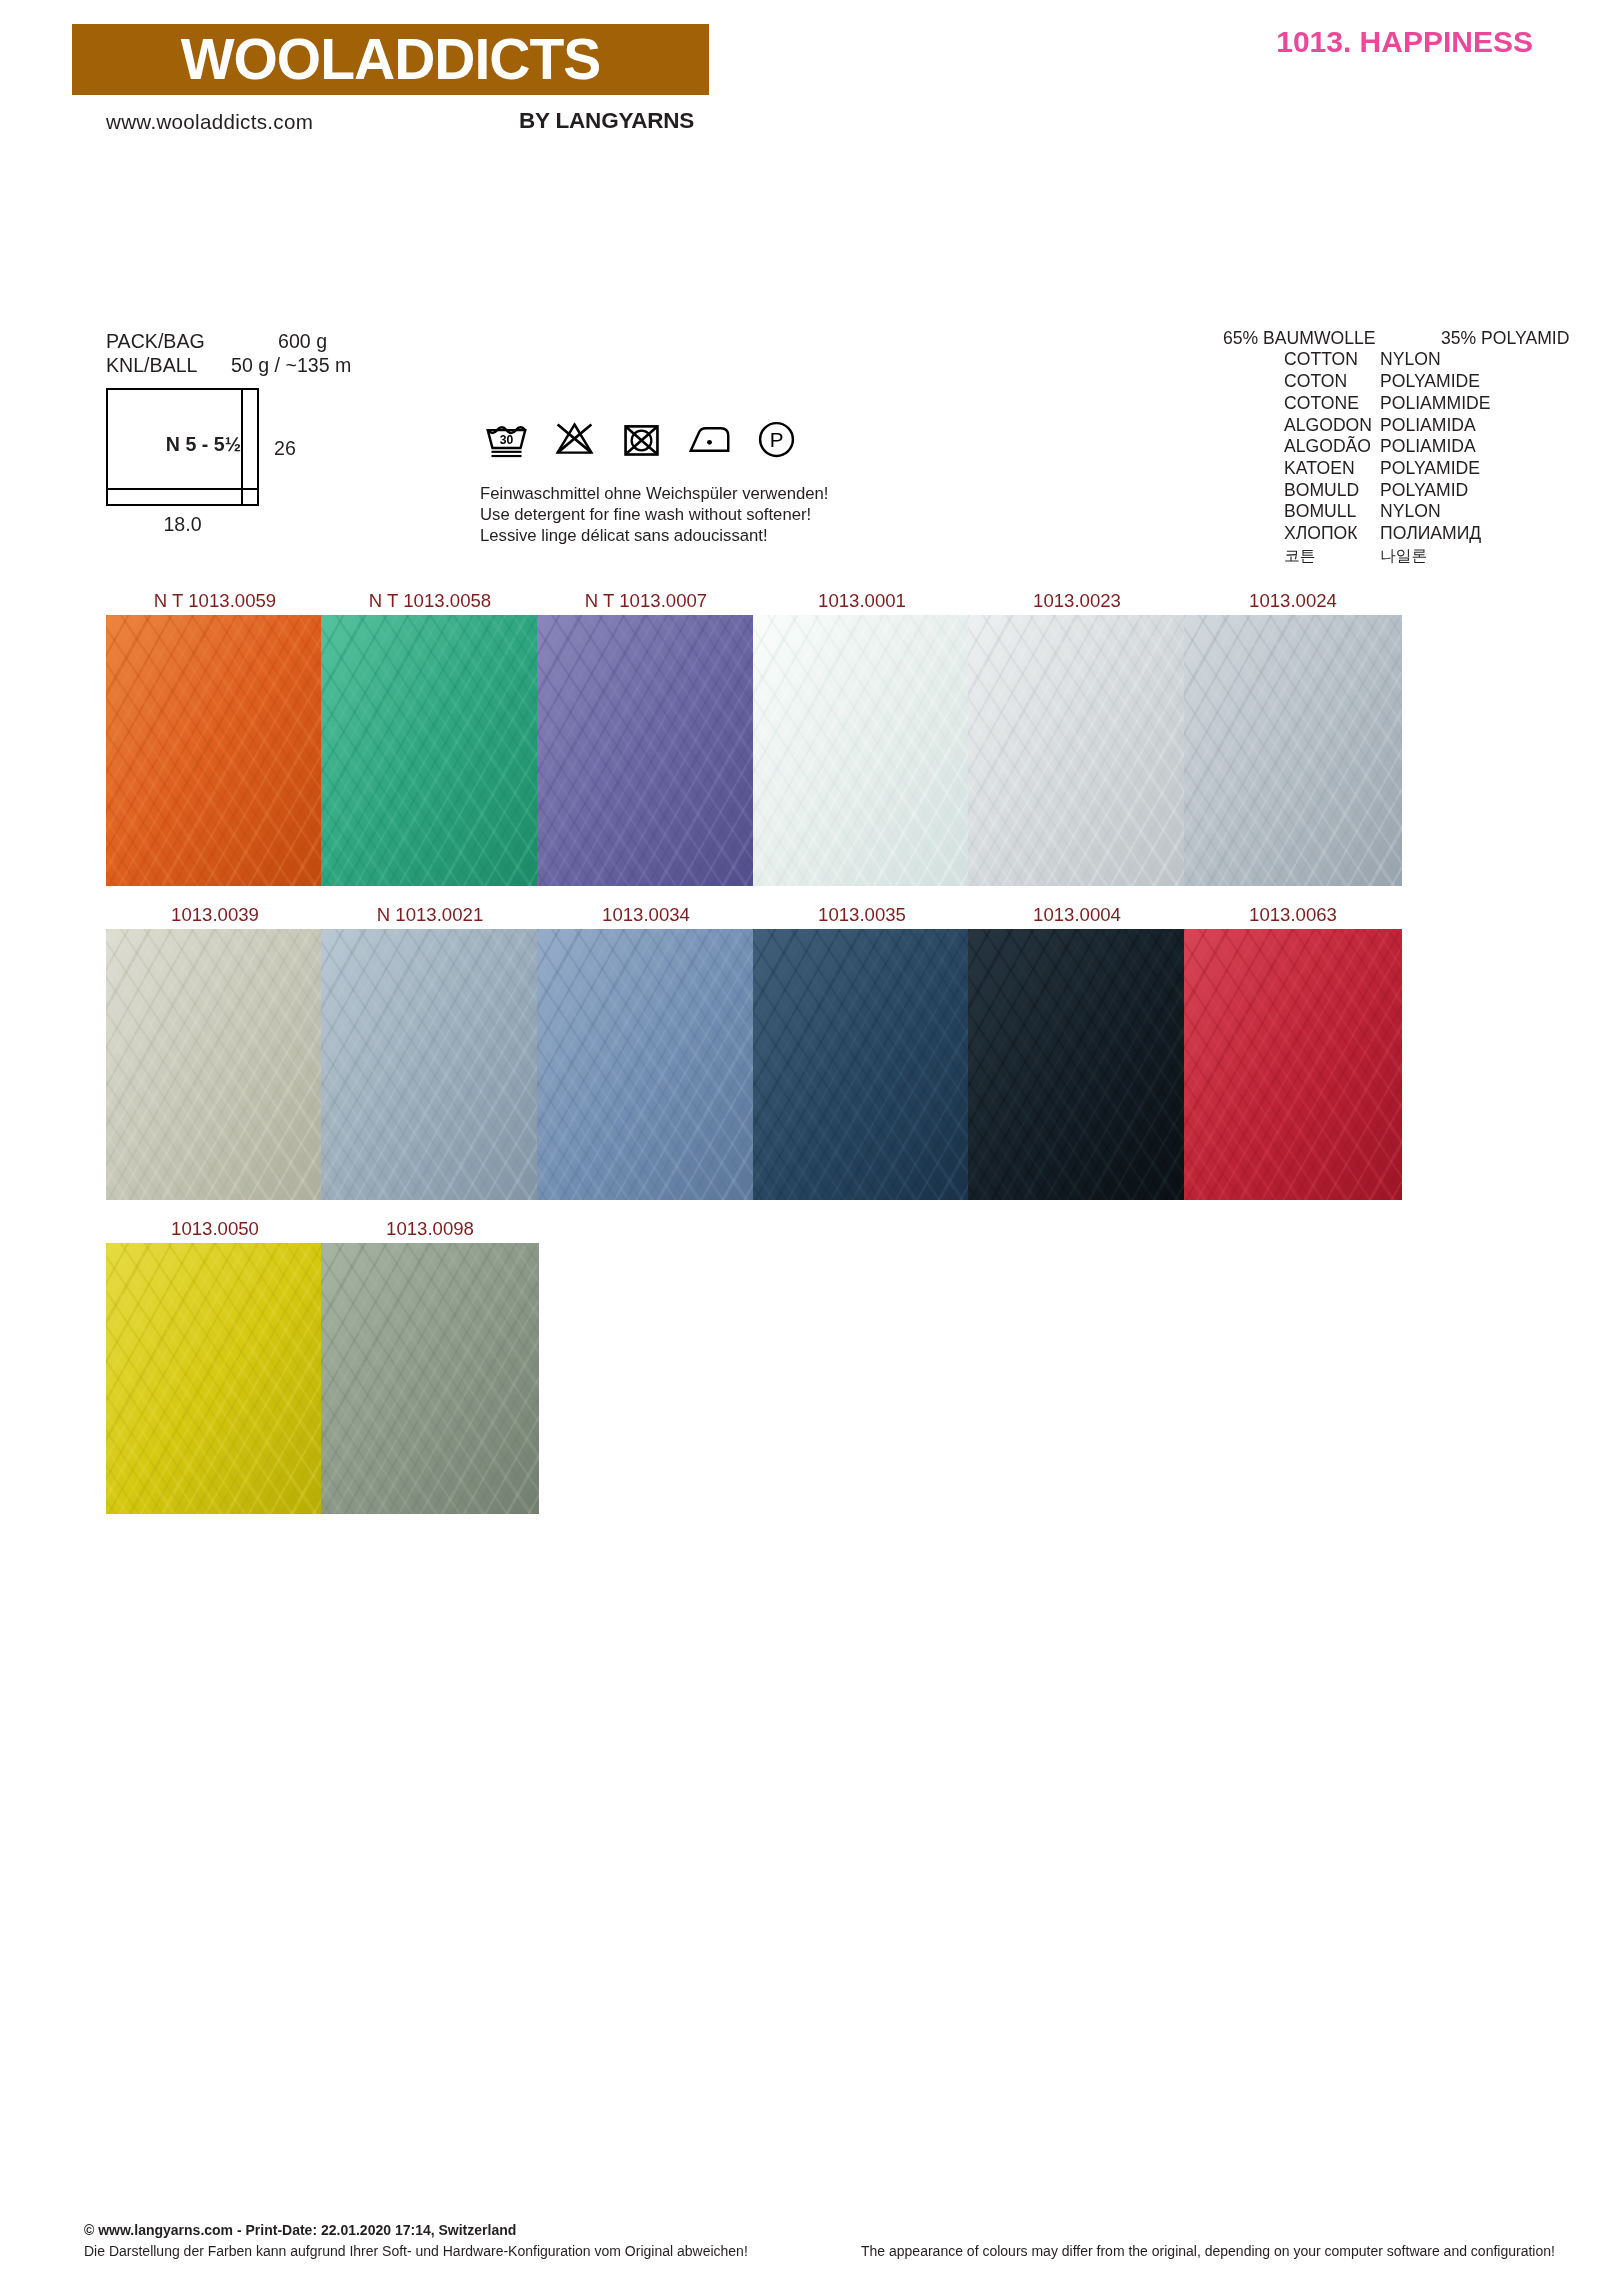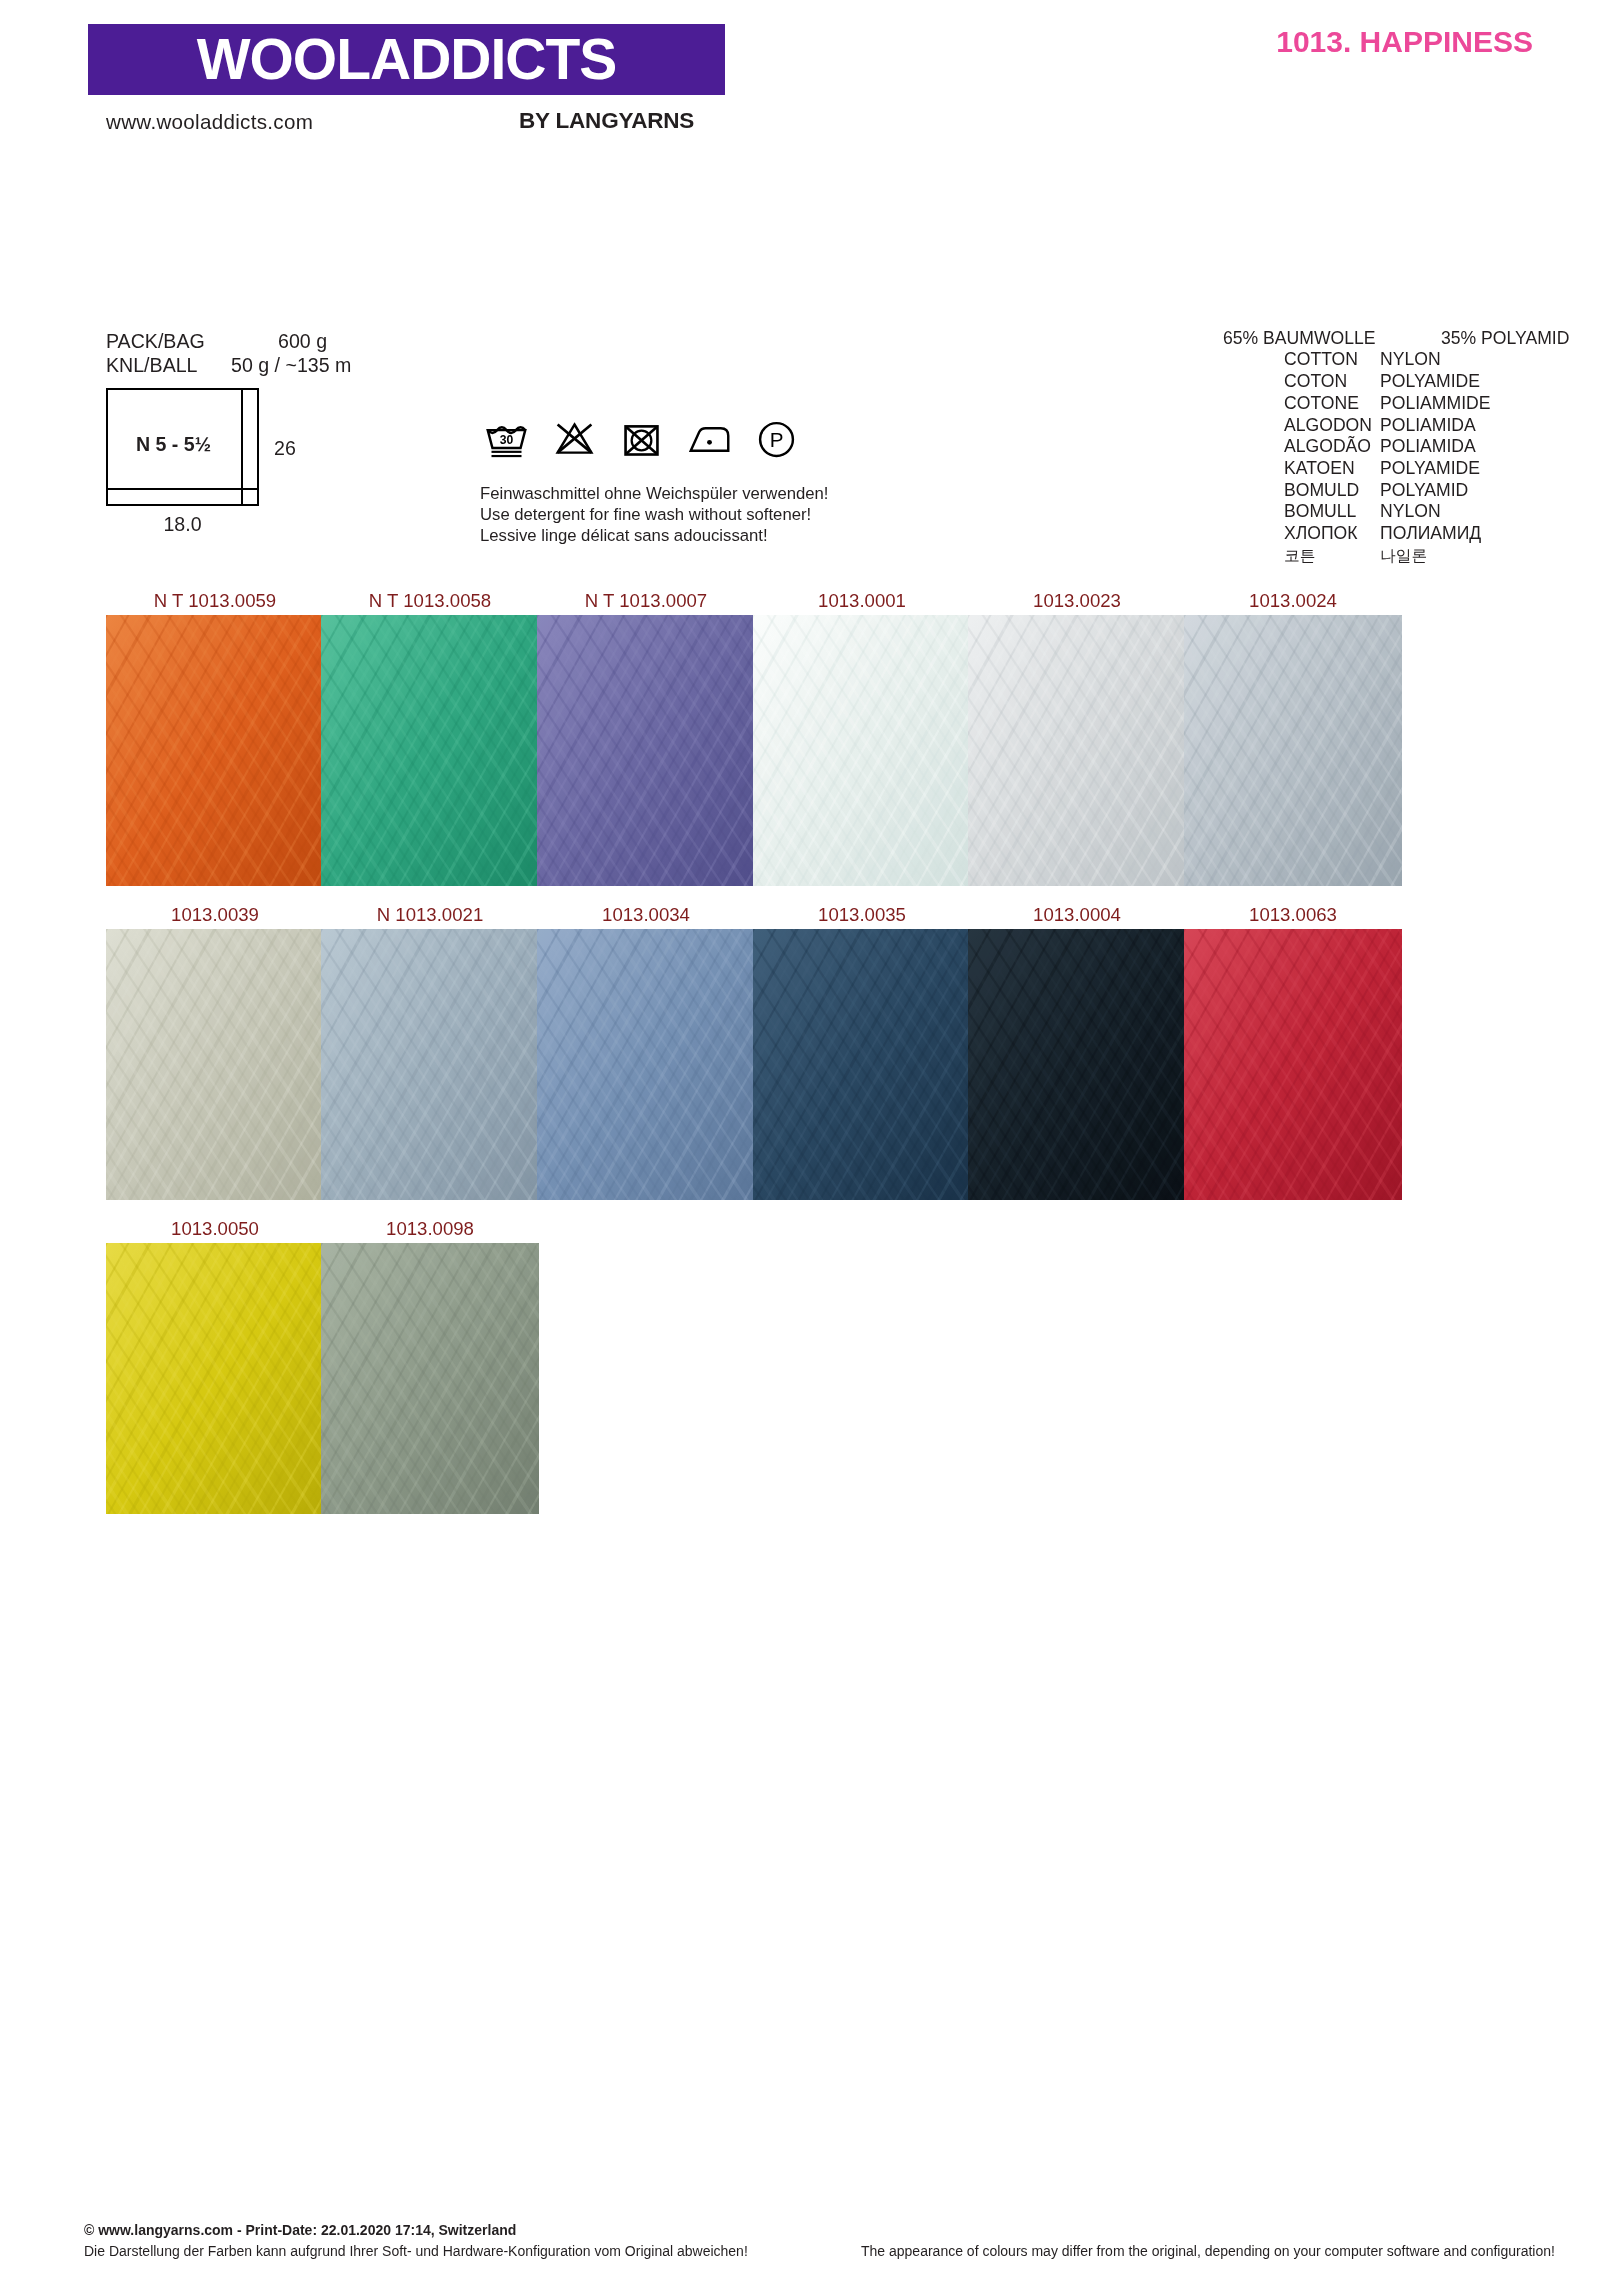--- a/index.html
+++ b/index.html
@@ -10,23 +10,23 @@
     background: #ffffff;
     font-family: "Liberation Sans", sans-serif;
     color: #231f20;
     position: relative;
     overflow: hidden;
   }
 
   
   #header { position: absolute; left: 0; top: 0; width: 1619px; height: 157px; }
   #logo-box {
-    position: absolute; left: 88px; top: 23.5px;
+    position: absolute; left: 72px; top: 23.5px;
     width: 637px; height: 71px;
-    background: #4c1d95;
+    background: #a16207;
     display: flex; align-items: center; justify-content: center;
   }
   #logo-word {
     color: #ffffff;
     font-size: 57px;
     font-weight: bold;
     letter-spacing: -1px;
     line-height: 1;
     font-family: "Liberation Sans", sans-serif;
   }
@@ -61,21 +61,21 @@
   #gauge-inner-v {
     position: absolute; right: 13.7px; top: 0; bottom: 0;
     width: 2px; background: #000000;
   }
   #gauge-inner-h {
     position: absolute; left: 0; right: 0; bottom: 13.7px;
     height: 2px; background: #000000;
   }
   #gauge-needle {
     position: absolute; left: 0; top: 45px; width: 135px;
-    text-align: center;
+    text-align: right;
     font-size: 19.6px; font-weight: bold; color: #231f20;
   }
   #gauge-rows { position: absolute; left: 168px; top: 49px; font-size: 19.6px; }
   #gauge-sts  { position: absolute; left: 0px; top: 125px; width: 153px; text-align: center; font-size: 19.6px; }
 
   .spec-mid { position: absolute; left: 480px; top: 14.7px; width: 412px; }
   .mid-row { display: flex; font-size: 19.6px; line-height: 24.5px; white-space: nowrap; }
   .mid-row .lbl { width: 165px; }
 
   #care-symbols { position: absolute; left: 484px; top: 103px; display: flex; align-items: center; gap: 22.5px; }

